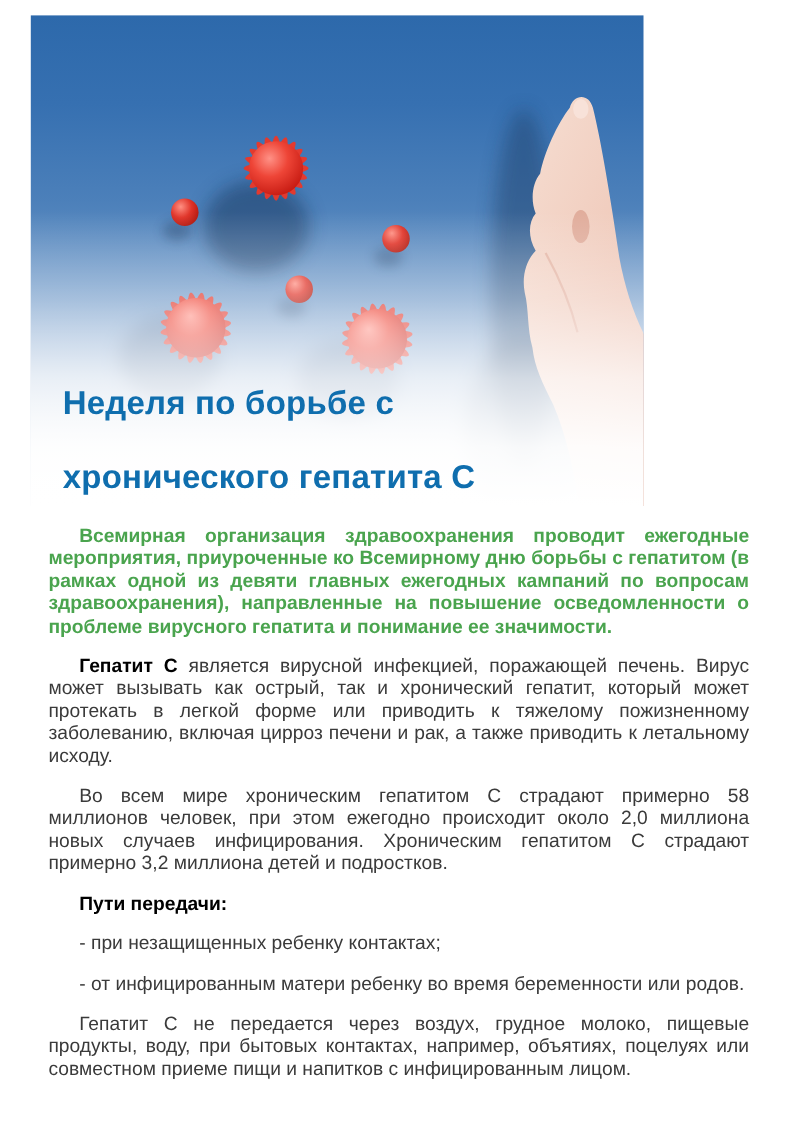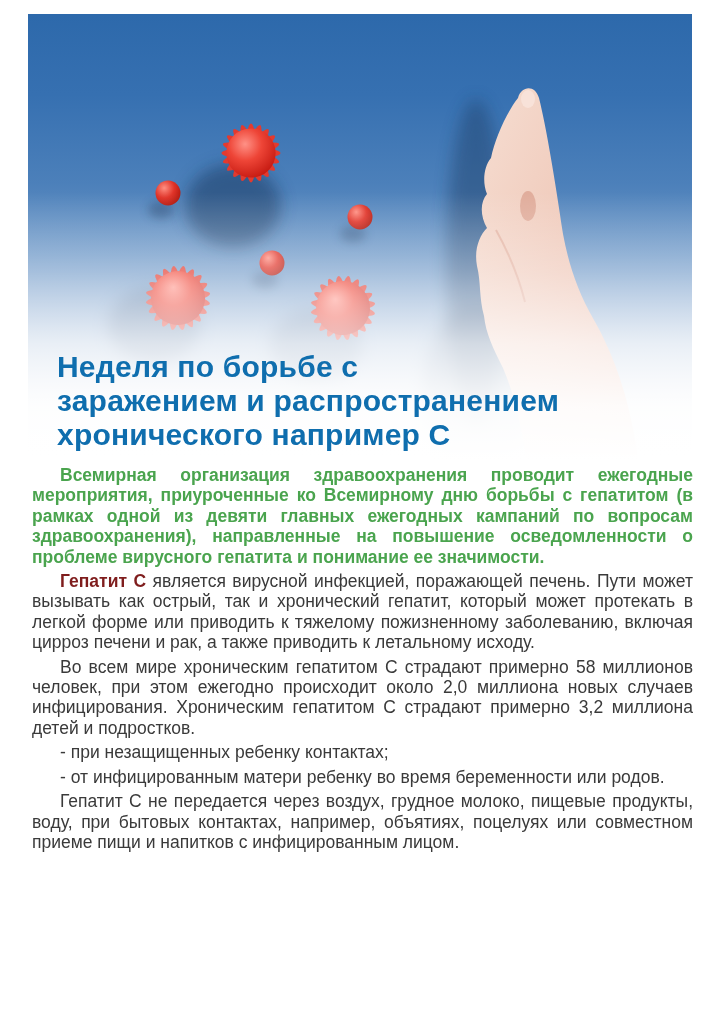--- a/index.html
+++ b/index.html
@@ -2,21 +2,21 @@
 <html lang="ru"><head>
 <meta charset="utf-8">
 <style>
   html,body{margin:0;padding:0;background:#ffffff;}
   .page{
     position:relative;width:724px;height:1024px;background:#ffffff;overflow:hidden;
     font-family:"Liberation Sans",sans-serif;
   }
   
   .hero{
-    position:absolute;left:28px;top:14px;width:664px;height:446px;
+    position:absolute;left:28px;top:14px;width:557px;height:446px;
     background:linear-gradient(180deg,
       #2d69ab 0%, #3670b1 18%, #4c80ba 38%, #6c97c7 54%,
       #93b1d5 68%, #bccde2 80%, #e2e9f2 90%, #f6f8fb 100%);
     overflow:hidden;
   }
   .hero-art{position:absolute;inset:0;z-index:1;}
   .hero-fade{
     position:absolute;inset:0;z-index:2;pointer-events:none;
     background:linear-gradient(180deg,
       rgba(255,255,255,0) 0%, rgba(255,255,255,0) 40%,
@@ -26,23 +26,23 @@
   .title{
     position:absolute;left:29px;top:336px;z-index:3;margin:0;
     font-size:30px;line-height:34px;font-weight:bold;color:#0f6eae;
     letter-spacing:0.2px;
   }
   
   .content{
     position:absolute;left:28px;top:461px;width:669px;
     font-size:17.5px;line-height:20.4px;text-align:justify;color:#3a3a3a;
   }
-  .content p{margin:4px;text-indent:28px;}
+  .content p{margin:16px;text-indent:28px;}
   .green{color:#4aa44e;font-weight:bold;}
-  .lead-red{color:#7f1d1d;font-weight:bold;}
+  .lead-red{color:#000000;font-weight:bold;}
 </style>
 </head>
 <body>
 
 <div class="page">
 
   <div class="hero">
     <svg class="hero-art" width="669" height="446" viewBox="0 0 669 446">
       <defs>
         <radialGradient id="ballG" cx="38%" cy="32%" r="75%">
@@ -136,32 +136,33 @@
         <ellipse cx="500" cy="85" rx="7" ry="9" fill="#f8e3da" opacity="0.9"></ellipse>
         <ellipse cx="500" cy="192" rx="8" ry="15" fill="#dca492" opacity="0.8"></ellipse>
         <path d="M 468 216 Q 488 252 497 288" stroke="#d89d8b" stroke-width="2" fill="none" opacity="0.55"></path>
       </g>
     </svg>
 
     <div class="hero-fade"></div>
 
     <h1 class="title">
       <span>Неделя по борьбе с</span><br>
-      <span>заражением и распространением</span><br>
-      <span>хронического например С</span>
+      <br>
+      <span>хронического гепатита С</span>
     </h1>
   </div>
 
   <div class="content">
     <p class="green">Всемирная организация здравоохранения проводит ежегодные мероприятия, приуроченные ко Всемирному дню борьбы с гепатитом (в рамках одной из девяти главных ежегодных кампаний по вопросам здравоохранения), направленные на повышение осведомленности о проблеме вирусного гепатита и понимание ее значимости.</p>
 
-    <p><span class="lead-red">Гепатит С</span><span> является вирусной инфекцией, поражающей печень. Пути может вызывать как острый, так и хронический гепатит, который может протекать в легкой форме или приводить к тяжелому пожизненному заболеванию, включая цирроз печени и рак, а также приводить к летальному исходу.</span></p>
+    <p><span class="lead-red">Гепатит С</span><span> является вирусной инфекцией, поражающей печень. Вирус может вызывать как острый, так и хронический гепатит, который может протекать в легкой форме или приводить к тяжелому пожизненному заболеванию, включая цирроз печени и рак, а также приводить к летальному исходу.</span></p>
 
     <p>Во всем мире хроническим гепатитом С страдают примерно 58 миллионов человек, при этом ежегодно происходит около 2,0 миллиона новых случаев инфицирования. Хроническим гепатитом С страдают примерно 3,2 миллиона детей и подростков.</p>
 
+    <p><span class="lead-red">Пути передачи:</span></p>
 
     <p>- при незащищенных ребенку контактах;</p>
     <p>- от инфицированным матери ребенку во время беременности или родов.</p>
 
     <p>Гепатит С не передается через воздух, грудное молоко, пищевые продукты, воду, при бытовых контактах, например, объятиях, поцелуях или совместном приеме пищи и напитков с инфицированным лицом.</p>
 
   </div>
 
 </div>
 

